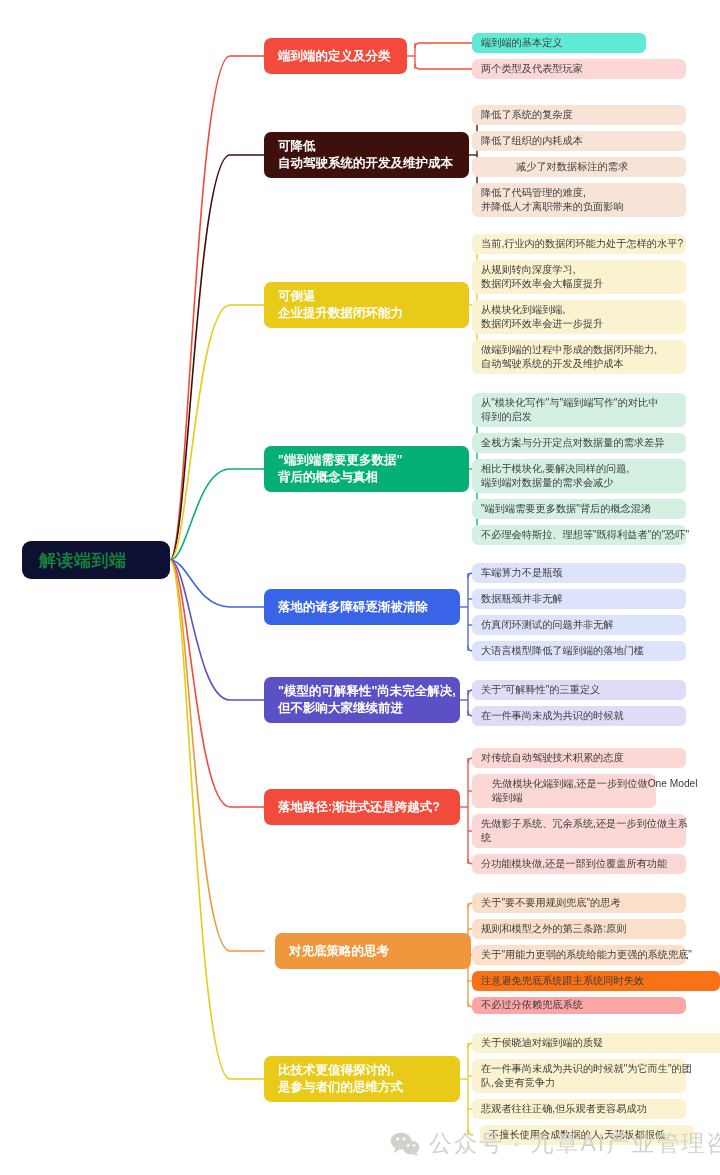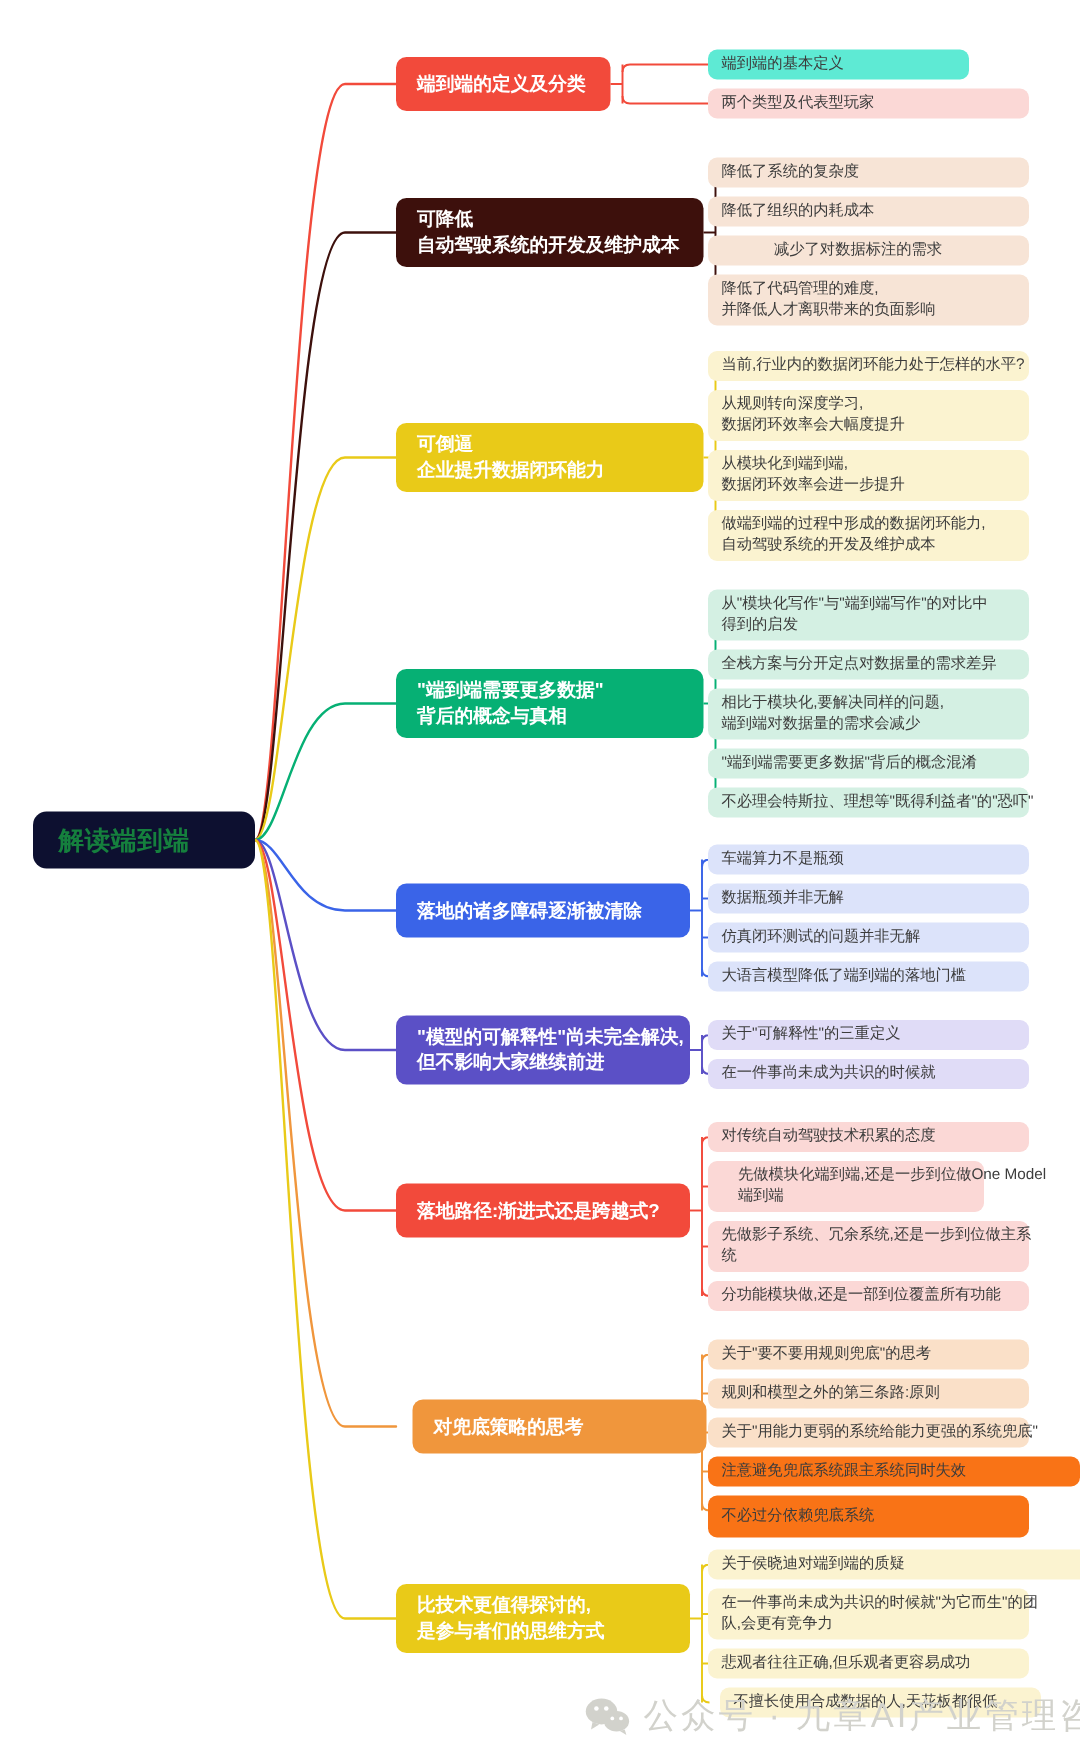--- a/index.html
+++ b/index.html
@@ -265,21 +265,21 @@
       </div>
       <div class="node leaf-node" style="left: 472px; top: 919px; width: 214px; height: 20px; background: rgb(250, 224, 200);">
         <div class="line">规则和模型之外的第三条路:原则</div>
       </div>
       <div class="node leaf-node" style="left: 472px; top: 945px; width: 214px; height: 20px; background: rgb(250, 224, 200);">
         <div class="line">关于"用能力更弱的系统给能力更强的系统兜底"</div>
       </div>
       <div class="node leaf-node" style="left: 472px; top: 971px; width: 248px; height: 20px; background: #f97316;">
         <div class="line">注意避免兜底系统跟主系统同时失效</div>
       </div>
-      <div class="node leaf-node" style="left: 472px; top: 997px; width: 214px; height: 28px; background: #f97316; justify-content: center;">
+      <div class="node leaf-node" style="left: 472px; top: 997px; width: 214px; height: 17px; background: #fca5a5; justify-content: center;">
         <div class="line">不必过分依赖兜底系统</div>
       </div>
       <div class="node branch-node" style="left: 264px; top: 1056px; width: 196px; height: 46px; background: rgb(233, 202, 24);">
         <div class="line">比技术更值得探讨的,</div>
         <div class="line">是参与者们的思维方式</div>
       </div>
       <div class="node leaf-node" style="left: 472px; top: 1033px; width: 254px; height: 20px; background: rgb(251, 243, 208);">
         <div class="line">关于侯晓迪对端到端的质疑</div>
       </div>
       <div class="node leaf-node" style="left: 472px; top: 1059px; width: 214px; height: 34px; background: rgb(251, 243, 208);">

